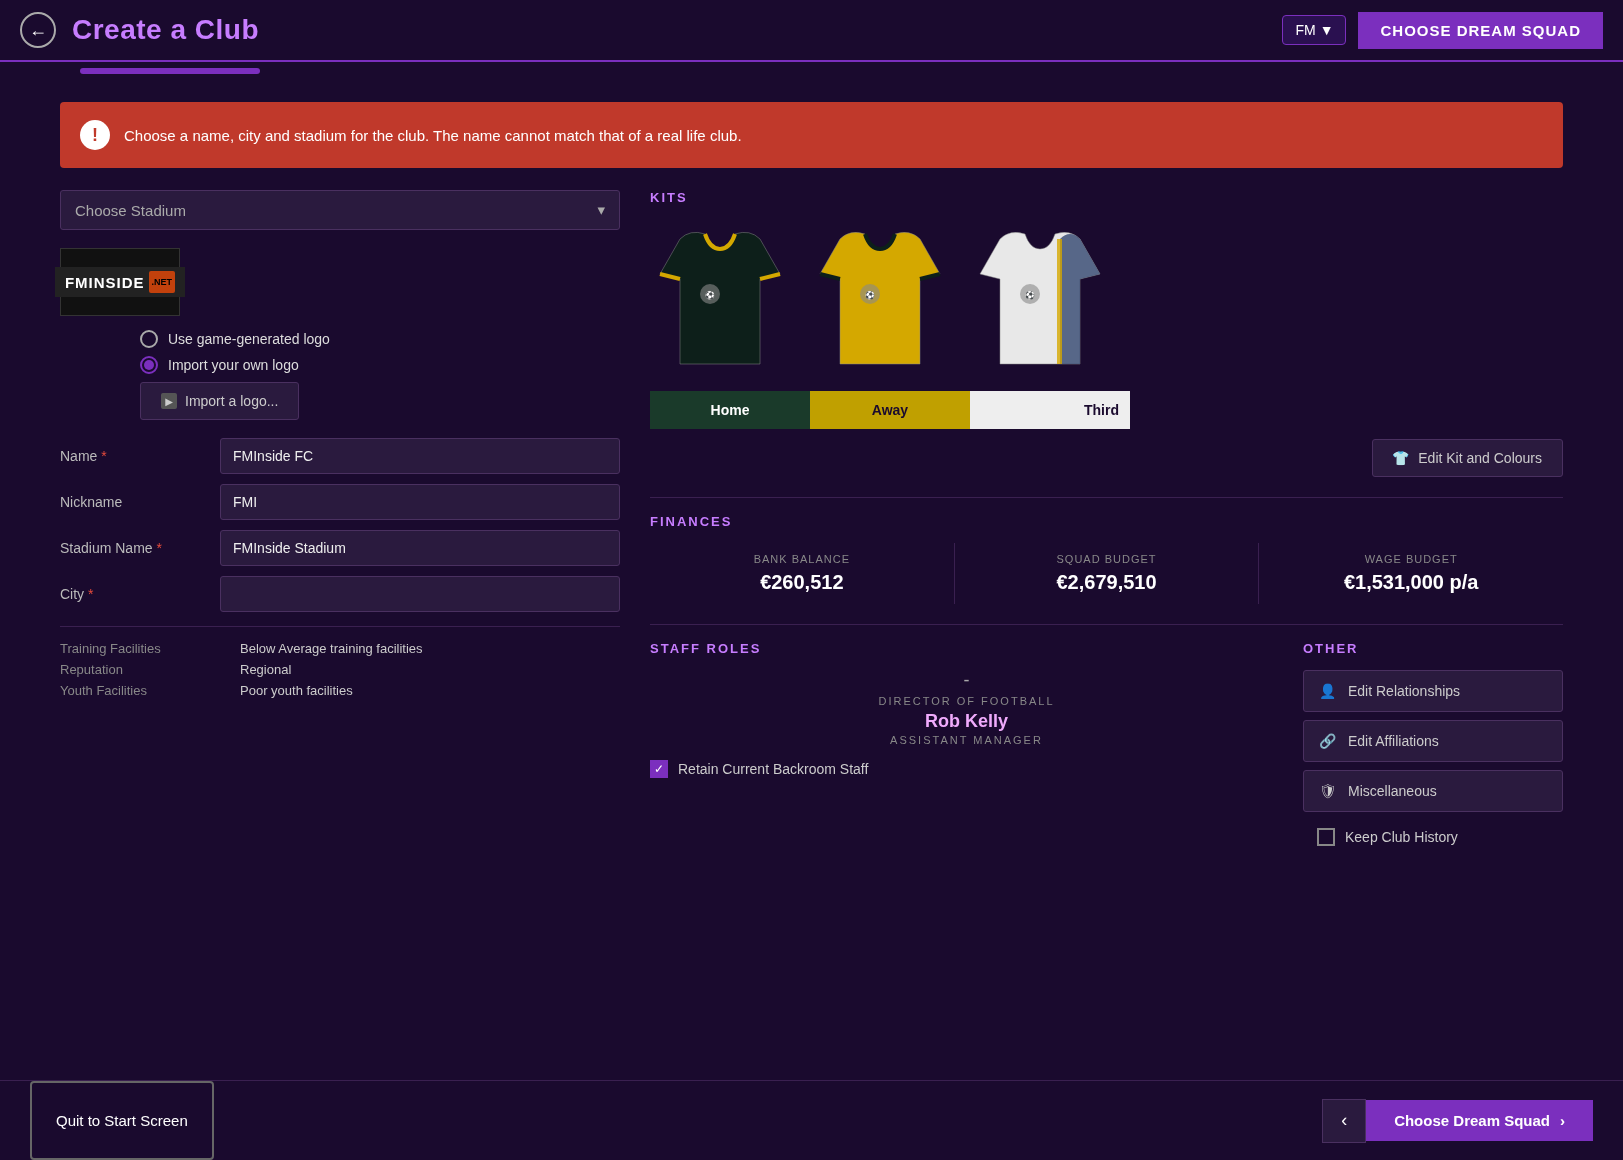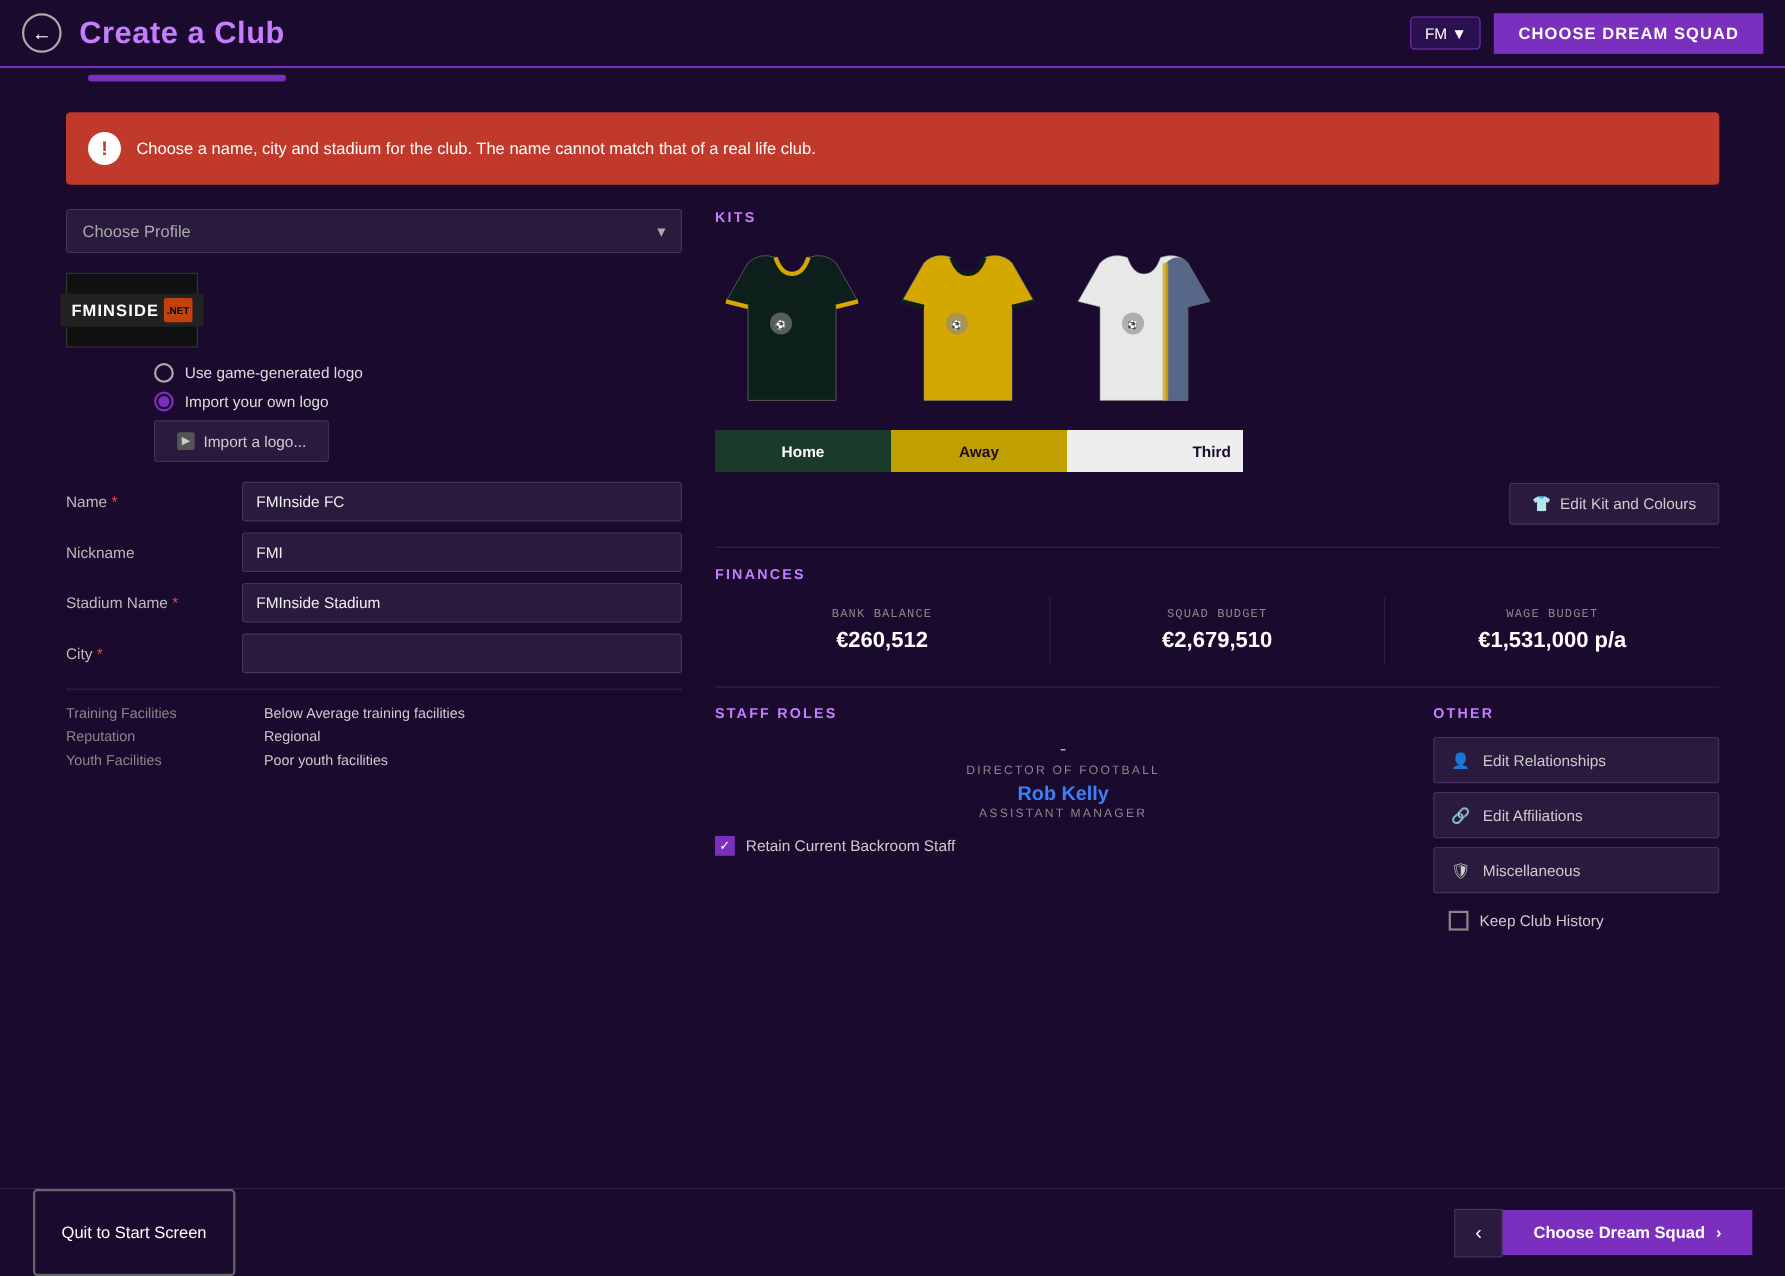--- a/index.html
+++ b/index.html
@@ -385,21 +385,20 @@
     }
     .finance-item + .finance-item {
       border-left: 1px solid #3a2050;
     }
     .finance-label {
       font-size: 11px;
       color: #888;
       letter-spacing: 1px;
       text-transform: uppercase;
       margin-bottom: 6px;
-      font-family: Liberation Mono, monospace;
     }
     .finance-value {
       font-size: 20px;
       font-weight: 700;
       color: #fff;
     }
 
     
     .bottom-grid {
       display: flex;
@@ -421,21 +420,21 @@
       font-size: 11px;
       letter-spacing: 2px;
       color: #888;
       text-transform: uppercase;
       margin-bottom: 4px;
     }
     .staff-name {
       text-align: center;
       font-size: 18px;
       font-weight: 700;
-      color: #3b82f6;
+      color: #f0abfc;
       margin-bottom: 2px;
     }
     .staff-subrole {
       text-align: center;
       font-size: 11px;
       letter-spacing: 2px;
       color: #888;
       text-transform: uppercase;
       margin-bottom: 14px;
     }
@@ -581,21 +580,21 @@
 <div class="error-banner">
   <div class="error-icon">!</div>
   <span>Choose a name, city and stadium for the club. The name cannot match that of a real life club.</span>
 </div>
 
 <div class="main-content">
 
   <div class="left-panel">
 
     <div class="profile-dropdown">
-      <span>Choose Profile</span>
+      <span>Choose Stadium</span>
       <span>▾</span>
     </div>
 
     <div class="logo-area">
       <div class="club-logo-box">
         <div class="fminside-logo">
           <span class="fminside-text">FMINSIDE</span>
           <span class="fminside-badge">.NET</span>
         </div>
       </div>

